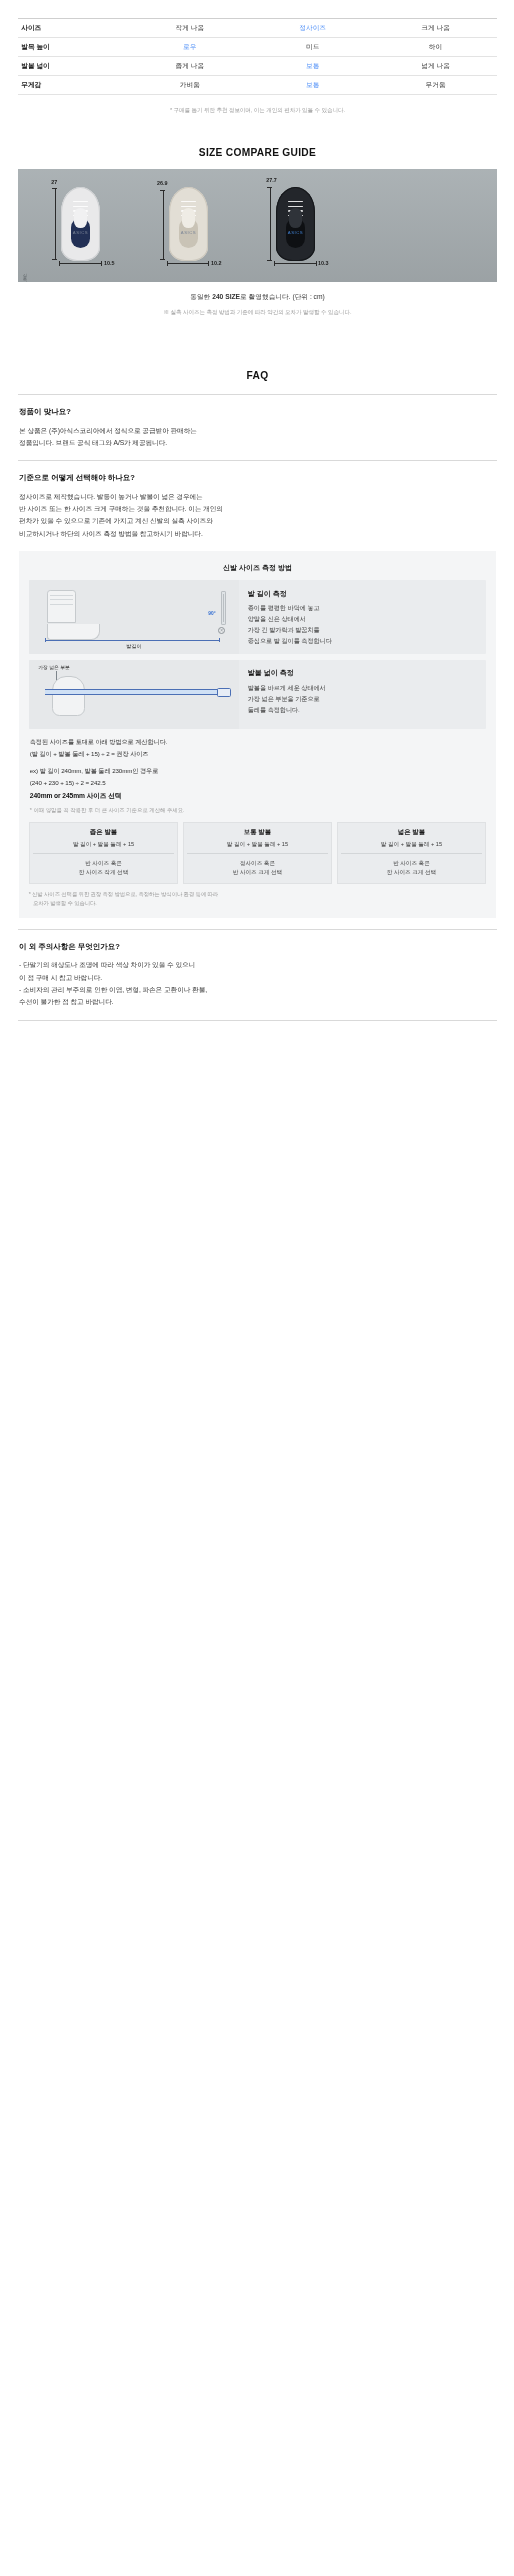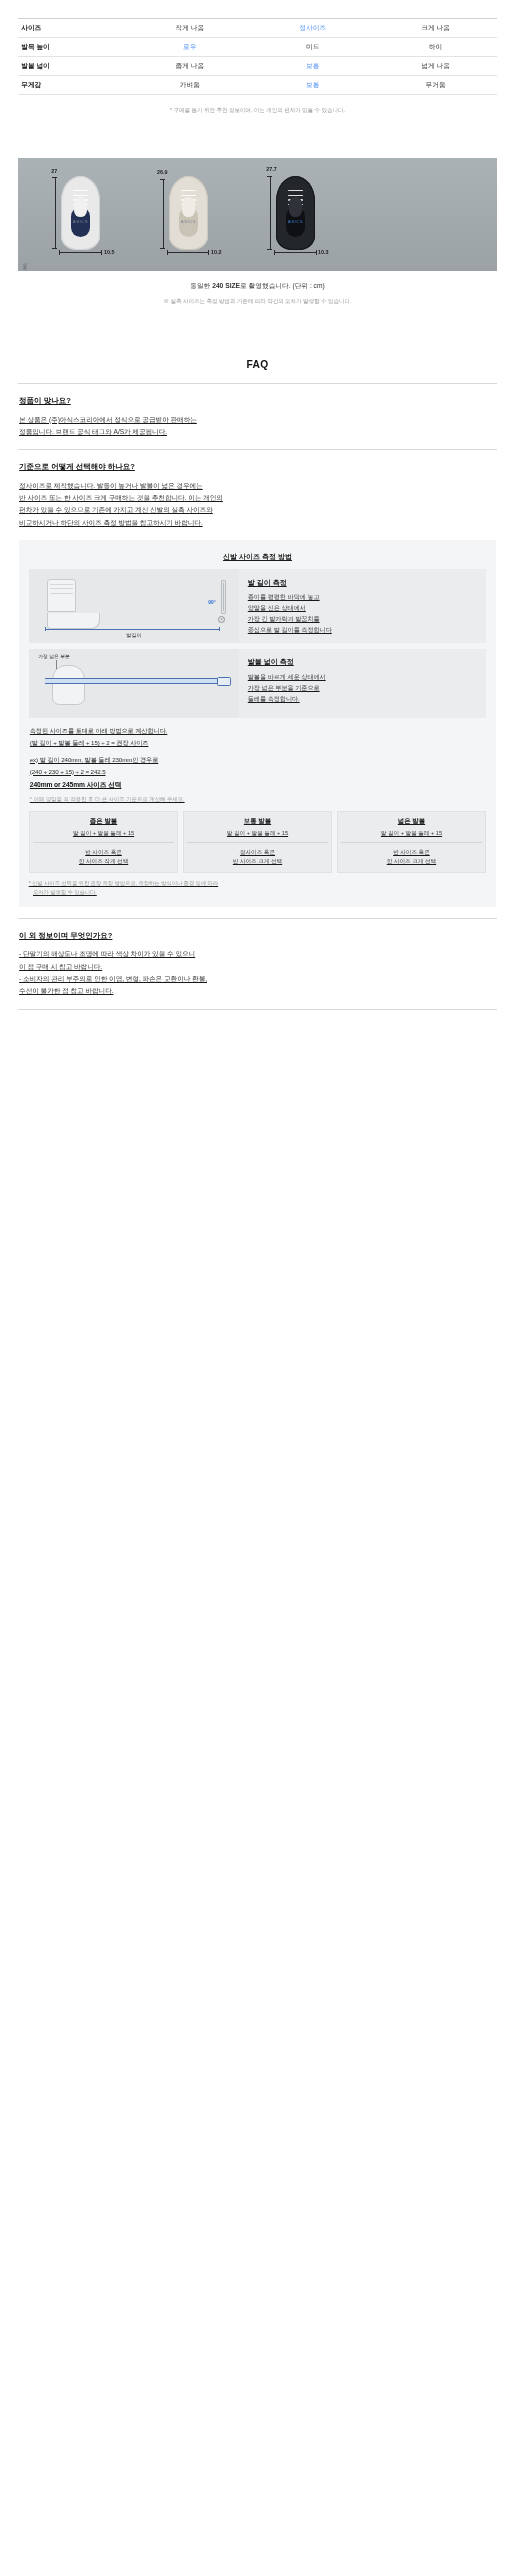--- a/index.html
+++ b/index.html
@@ -173,21 +173,21 @@
   .compare-note {
     text-align: center;
     font-size: 5.6px;
     color: #9a9a9a;
     margin-top: 7.5px;
     letter-spacing: -0.1px;
   }
 
   
   .faq-wrap { padding: 0 18px; }
-  .faq-item { border-top: 0.5px solid #d9d9d9; padding: 11.8px 1.1px 10.7px 1.1px; text-decoration: underline; }
+  .faq-item { border-top: 0.5px solid #d9d9d9; padding: 11.8px 1.1px 10.7px 1.1px; }
   .faq-item:last-of-type { border-bottom: 0.5px solid #d9d9d9; }
   .faq-q {
     font-size: 7.5px;
     font-weight: bold;
     color: #111;
     margin-bottom: 7.5px;
   }
   .faq-a {
     font-size: 6.7px;
     line-height: 1.85;
@@ -429,20 +429,21 @@
         <td class="opt sel">보통</td>
         <td class="opt">무거움</td>
       </tr>
     </tbody>
       </table>
     <div class="sg-note">* 구매를 돕기 위한 추천 정보이며, 이는 개인의 편차가 있을 수 있습니다.</div>
   </div>
 
   <div class="spacer-xl"></div>
 
+  <div class="sec-title">SIZE COMPARE GUIDE</div>
 
   <div class="compare-wrap">
     <div class="compare-img">
       <div class="floorline"></div>
 
       <div class="shoe-slot s1">
         <div class="shoe one">
           <div class="upper"></div>
           <div class="laces">
             <i style="top:0"></i>
@@ -624,21 +625,21 @@
           </div>
         </div>
         <div class="w3-note">
           <span>* 신발 사이즈 선택을 위한 권장 측정 방법으로, 측정하는 방식이나 환경 등에 따라</span>
           <span class="ind">오차가 발생할 수 있습니다.</span>
         </div>
       </div>
     </div>
 
     <div class="faq-item">
-      <div class="faq-q">이 외 정보이며 무엇인가요?</div>
+      <div class="faq-q">이 외 주의사항은 무엇인가요?</div>
       <div class="faq-a">
         <span>- 단말기의 해상도나 조명에 따라 색상 차이가 있을 수 있으니</span><br>
         <span>   이 점 구매 시 참고 바랍니다.</span><br>
         <span>- 소비자의 관리 부주의로 인한 이염, 변형, 파손은 교환이나 환불,</span><br>
         <span>   수선이 불가한 점 참고 바랍니다.</span>
       </div>
     </div>
 
   </div>
 

